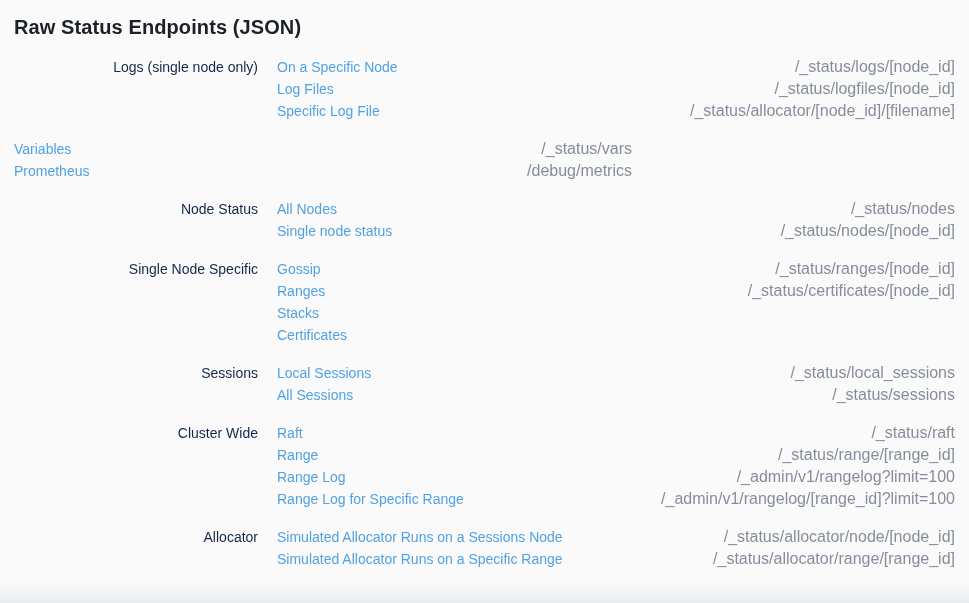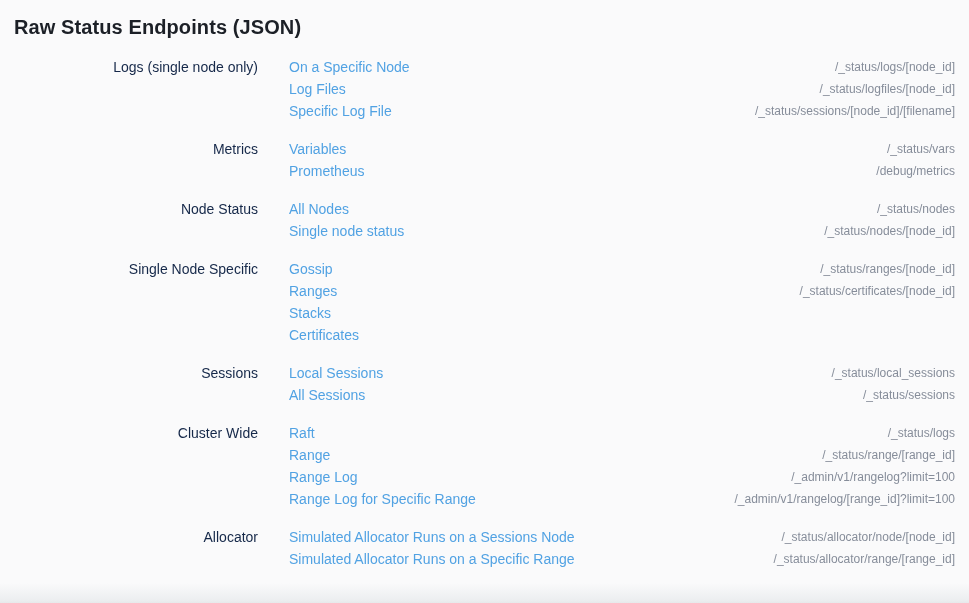--- a/index.html
+++ b/index.html
@@ -23,21 +23,21 @@
     margin: 0 0 16px 0;
     font-size: 20px;
     line-height: 26px;
     font-weight: 600;
     color: #1c2027;
     letter-spacing: 0.1px;
   }
   .group {
     display: grid;
     grid-template-columns: 244px 355px auto;
-    column-gap: 31px;
+    column-gap: 19px;
     margin-bottom: 16px;
   }
   .category-col {
     text-align: right;
     font-size: 14px;
     line-height: 22px;
     color: #152849;
     font-weight: 400;
   }
   .links-col, .endpoints-col {
@@ -48,21 +48,21 @@
   a.link {
     font-size: 14px;
     line-height: 22px;
     color: #51a2e3;
     text-decoration: none;
     cursor: pointer;
     align-self: flex-start;
     white-space: nowrap;
   }
   .endpoint {
-    font-size: 12px;
+    font-size: 16px;
     line-height: 22px;
     color: #868d9a;
     white-space: nowrap;
   }
   .bottom-fade {
     position: absolute;
     left: 0;
     right: 0;
     bottom: 0;
     height: 20px;
@@ -79,26 +79,25 @@
   <div class="group">
     <div class="category-col">Logs (single node only)</div>
     <div class="links-col">
           <a class="link" href="#">On a Specific Node</a>
           <a class="link" href="#">Log Files</a>
           <a class="link" href="#">Specific Log File</a>
         </div>
     <div class="endpoints-col">
           <div class="endpoint">/_status/logs/[node_id]</div>
           <div class="endpoint">/_status/logfiles/[node_id]</div>
-          <div class="endpoint">/_status/sessions/[node_id]/[filename]</div>
+          <div class="endpoint">/_status/allocator/[node_id]/[filename]</div>
         </div>
   </div>
 
   <div class="group">
-    <div class="category-col">Metrics</div>
     <div class="links-col">
           <a class="link" href="#">Variables</a>
           <a class="link" href="#">Prometheus</a>
         </div>
     <div class="endpoints-col">
           <div class="endpoint">/_status/vars</div>
           <div class="endpoint">/debug/metrics</div>
         </div>
   </div>
 
@@ -142,21 +141,21 @@
 
   <div class="group">
     <div class="category-col">Cluster Wide</div>
     <div class="links-col">
           <a class="link" href="#">Raft</a>
           <a class="link" href="#">Range</a>
           <a class="link" href="#">Range Log</a>
           <a class="link" href="#">Range Log for Specific Range</a>
         </div>
     <div class="endpoints-col">
-          <div class="endpoint">/_status/logs</div>
+          <div class="endpoint">/_status/raft</div>
           <div class="endpoint">/_status/range/[range_id]</div>
           <div class="endpoint">/_admin/v1/rangelog?limit=100</div>
           <div class="endpoint">/_admin/v1/rangelog/[range_id]?limit=100</div>
         </div>
   </div>
 
   <div class="group">
     <div class="category-col">Allocator</div>
     <div class="links-col">
           <a class="link" href="#">Simulated Allocator Runs on a Sessions Node</a>

